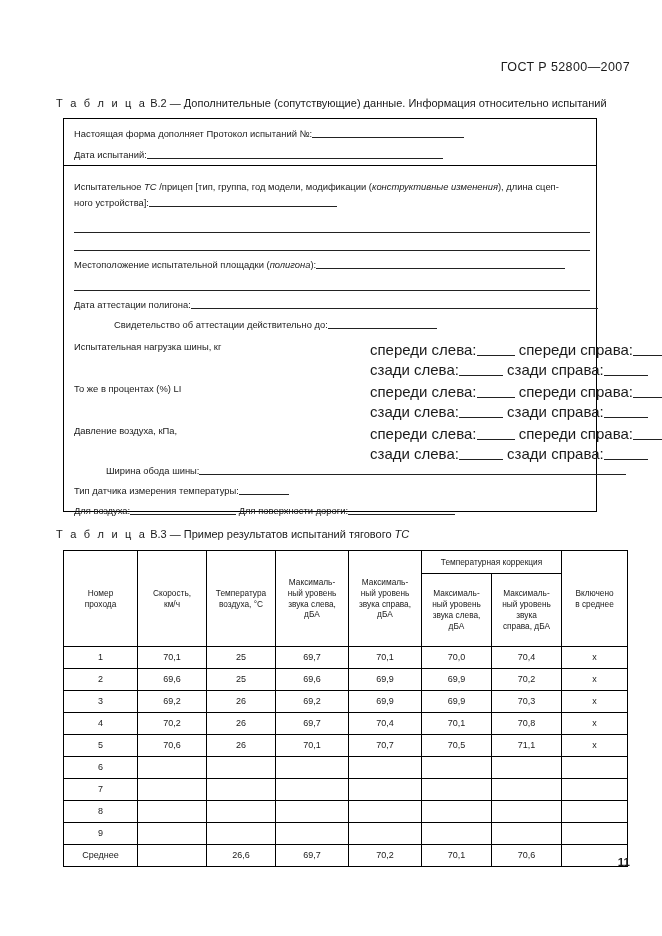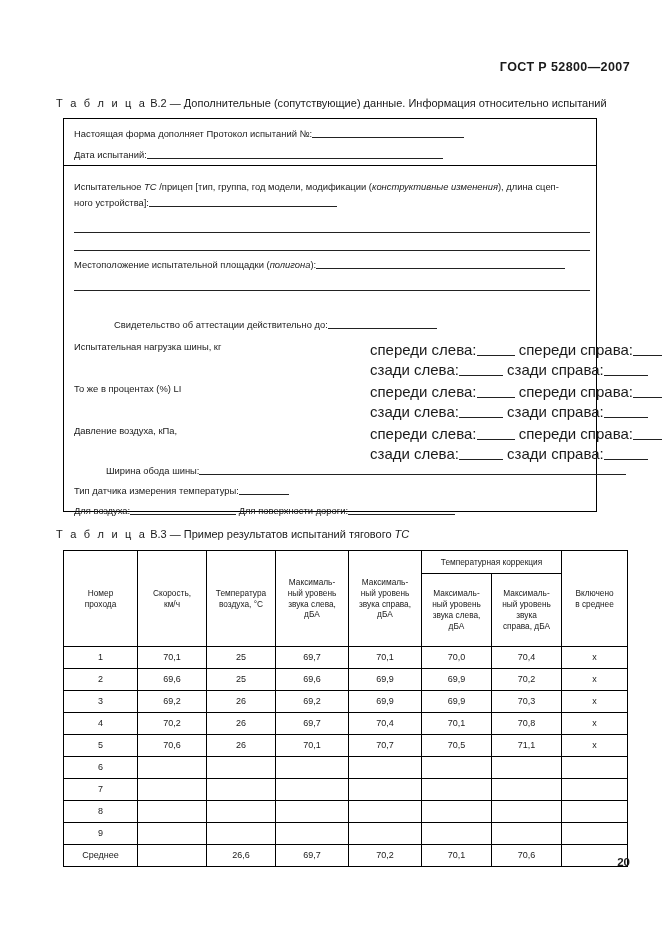--- a/index.html
+++ b/index.html
@@ -16,21 +16,21 @@
     color: #1a1a1a;
     overflow: hidden;
   }
 
   
   .doc-header {
     position: absolute;
     top: 60px;
     right: 32px;
     font-size: 12.5px;
-    font-weight: bold;
+    font-weight: normal;
     letter-spacing: 0.4px;
     white-space: nowrap;
     padding-left: 47px;
   }
 
   
   .table-caption {
     position: absolute;
     left: 56px;
     font-size: 11px;
@@ -162,20 +162,23 @@
     </div>
 
     <div class="form-row" style="top:140px;">
       <span>Местоположение испытательной площадки (</span><span class="ital">полигона</span><span>):</span><span class="ul" style="width:249px;"></span>
     </div>
 
     <div class="form-row" style="top:162px;">
       <span class="ul" style="width:516px;"></span>
     </div>
 
+    <div class="form-row" style="top:180px;">
+      <span>Дата аттестации полигона:</span><span class="ul" style="width:407px;"></span>
+    </div>
 
     <div class="form-row" style="top:200px;margin-left:40px;">
       <span>Свидетельство об аттестации действительно до:</span><span class="ul" style="width:109px;"></span>
     </div>
 
     <div class="form-row" style="top:222px;">
       <span>Испытательная нагрузка шины, кг</span>
     </div>
     <div class="pairs" style="top:222px;">
       <span>спереди слева:</span><span class="ul" style="width:38px;"></span>
@@ -389,15 +392,15 @@
           <td>26,6</td>
           <td>69,7</td>
           <td>70,2</td>
           <td>70,1</td>
           <td>70,6</td>
           <td></td>
         </tr>
       </tbody>
   </table>
 
-  <div class="page-number">20</div>
+  <div class="page-number">11</div>
 
 </div>
 
 </body></html>

